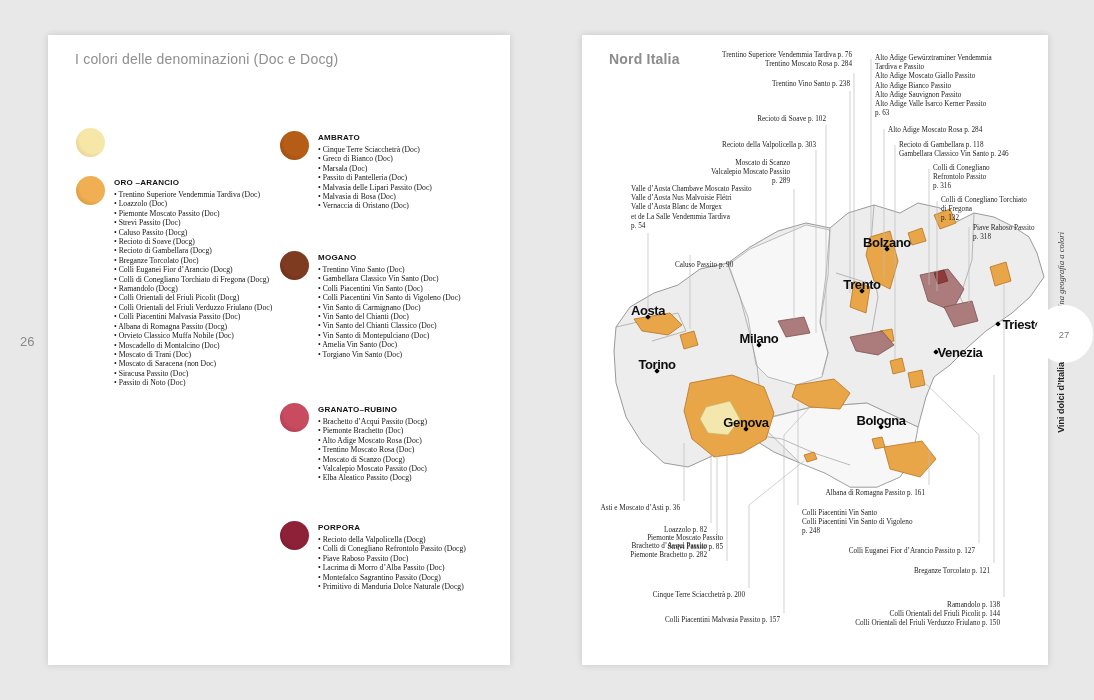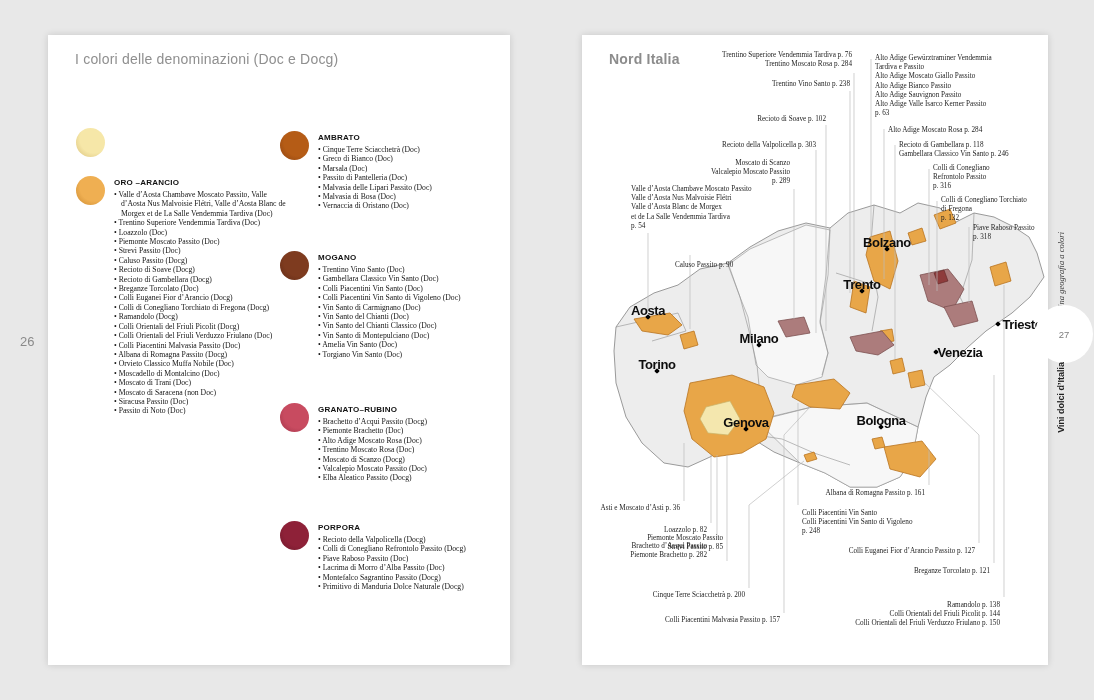--- a/index.html
+++ b/index.html
@@ -50,21 +50,20 @@
   <h1 class="page-title">I colori delle denominazioni (Doc e Docg)</h1>
   <div id="sections">
       <div class="sec" style="left: 28px; top: 95px; width: 216px;">
         <span class="swatch" style="background: radial-gradient(circle at 62% 38%, rgb(246, 231, 168) 55%, rgb(216, 191, 121) 100%);"></span>
       </div>
       <div class="sec" style="left: 28px; top: 143px; width: 216px;">
         <span class="swatch" style="background: radial-gradient(circle at 62% 38%, rgb(239, 175, 82) 55%, rgb(201, 136, 47) 100%);"></span>
         <div class="sec-body" style="width: 178px;">
           <h2>ORO –ARANCIO</h2>
           <ul>
-            <li>Valle d’Aosta Chambave Moscato Passito, Valle d’Aosta Nus Malvoisie Flétri, Valle d’Aosta Blanc de Morgex et de La Salle Vendemmia Tardiva (Doc)</li>
             <li>Trentino Superiore Vendemmia Tardiva (Doc)</li>
             <li>Loazzolo (Doc)</li>
             <li>Piemonte Moscato Passito (Doc)</li>
             <li>Strevi Passito (Doc)</li>
             <li>Caluso Passito (Docg)</li>
             <li>Recioto di Soave (Docg)</li>
             <li>Recioto di Gambellara (Docg)</li>
             <li>Breganze Torcolato (Doc)</li>
             <li>Colli Euganei Fior d’Arancio (Docg)</li>
             <li>Colli di Conegliano Torchiato di Fregona (Docg)</li>

